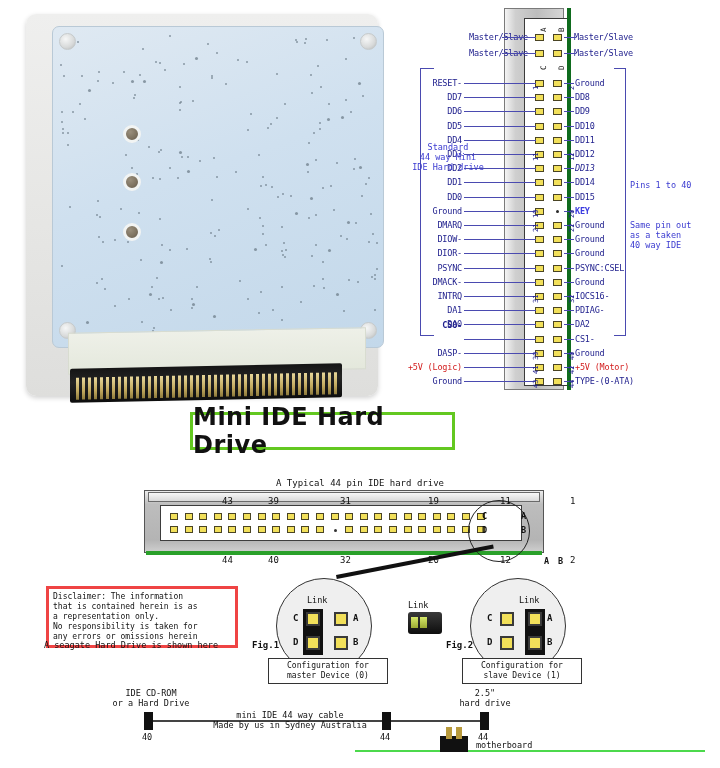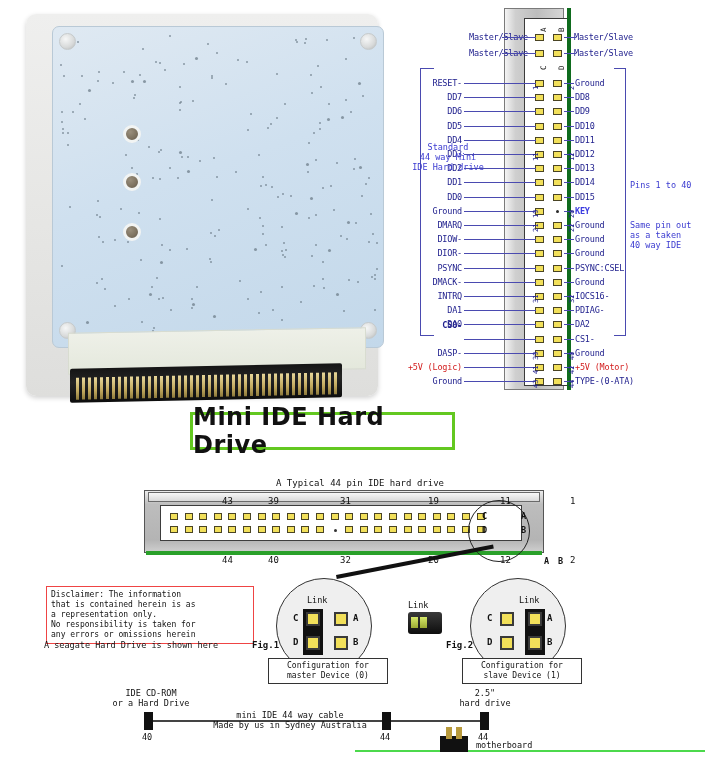--- a/index.html
+++ b/index.html
@@ -148,22 +148,22 @@
   .cpin.vac:after{content:""; position:absolute; left:2.5px; top:2.5px; width:3px;height:3px;background:#333;border-radius:50%;}
   .cnum { position:absolute; font-size:9px; color:#111; }
   .abcd { position:absolute; font-size:8.5px; font-weight:bold; color:#111; }
   .circ-hl {
     position:absolute; left:328px; top:22px; width:62px; height:62px;
     border:1.2px solid #222; border-radius:50%;
   }
 
   
   .disc {
-    position:absolute; left:46px; top:586px; width:208px;
-    border:1px solid #ef4444; background:#fff; padding:3px 4px;
+    position:absolute; left:46px; top:586px; width:192px;
+    border:3px solid #ef4444; background:#fff; padding:3px 4px;
     font-size:8px; line-height:10px; color:#111;
   }
   .seagate { position:absolute; left:44px; top:640px; font-size:8.5px; color:#111; }
   .vacant {
     position:absolute; left:60px; top:654px; width:152px;
     border:1px solid #333; background:#fff; padding:2px 4px;
     font-size:8.5px; color:#111; text-align:center;
   }
 
   
@@ -536,21 +536,21 @@
         <div class="ldot" style="left: 166px; top: 150px; width: 10px;"></div>
         <div class="lbl r" style="left: -8px; top: 145px; width: 72px;">DD3</div>
         <div class="lbl" style="left: 177px; top: 145px;">DD12</div>
         <div class="pnum" style="left: 134px; top: 157px;">11</div>
         <div class="pnum" style="left: 170px; top: 157px;">12</div>
         <div class="pin" style="left: 137px; top: 161px;"></div>
         <div class="pin" style="left: 155px; top: 161px;"></div>
         <div class="ldot" style="left: 66px; top: 164px; width: 72px;"></div>
         <div class="ldot" style="left: 166px; top: 164px; width: 10px;"></div>
         <div class="lbl r" style="left: -8px; top: 159px; width: 72px;">DD2</div>
-        <div class="lbl" style="left: 177px; top: 159px;">DD13</div>
+        <div class="lbl" style="left: 177px; top: 159px; font-style: italic;">DD13</div>
         <div class="pin" style="left: 137px; top: 175px;"></div>
         <div class="pin" style="left: 155px; top: 175px;"></div>
         <div class="ldot" style="left: 66px; top: 178px; width: 72px;"></div>
         <div class="ldot" style="left: 166px; top: 178px; width: 10px;"></div>
         <div class="lbl r" style="left: -8px; top: 173px; width: 72px;">DD1</div>
         <div class="lbl" style="left: 177px; top: 173px;">DD14</div>
         <div class="pin" style="left: 137px; top: 190px;"></div>
         <div class="pin" style="left: 155px; top: 190px;"></div>
         <div class="ldot" style="left: 66px; top: 193px; width: 72px;"></div>
         <div class="ldot" style="left: 166px; top: 193px; width: 10px;"></div>

